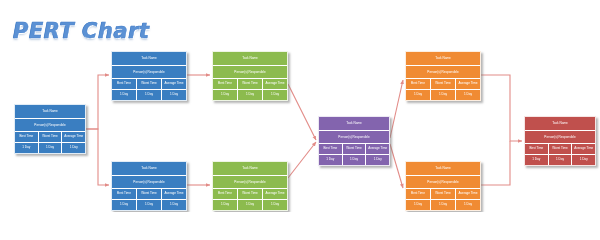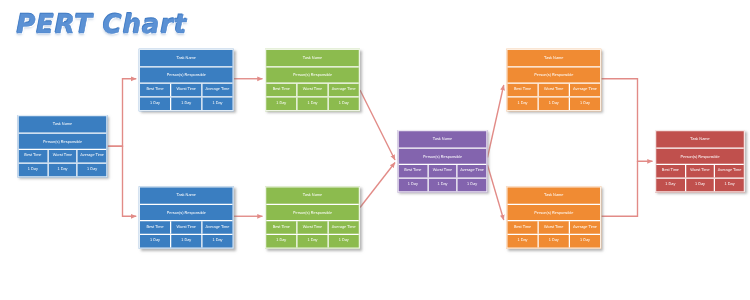--- a/index.html
+++ b/index.html
@@ -4,21 +4,21 @@
 <style>
   html,body{margin:0;padding:0;}
   body{
     width:600px;height:212px;
     background:#ffffff;
     font-family:"Liberation Sans", sans-serif;
     overflow:hidden;
     position:relative;
   }
   #canvas{
-    position:absolute;left:0;top:0;width:516px;height:212px;
+    position:absolute;left:0;top:12px;width:516px;height:212px;
   }
   
   #title{
     position:absolute;left:13px;top:7px;
     font-family:"DejaVu Sans", sans-serif;
     font-size:21px;
     font-weight:bold;
     font-style:italic;
     letter-spacing:0.5px;
     color:#5b91d4;

